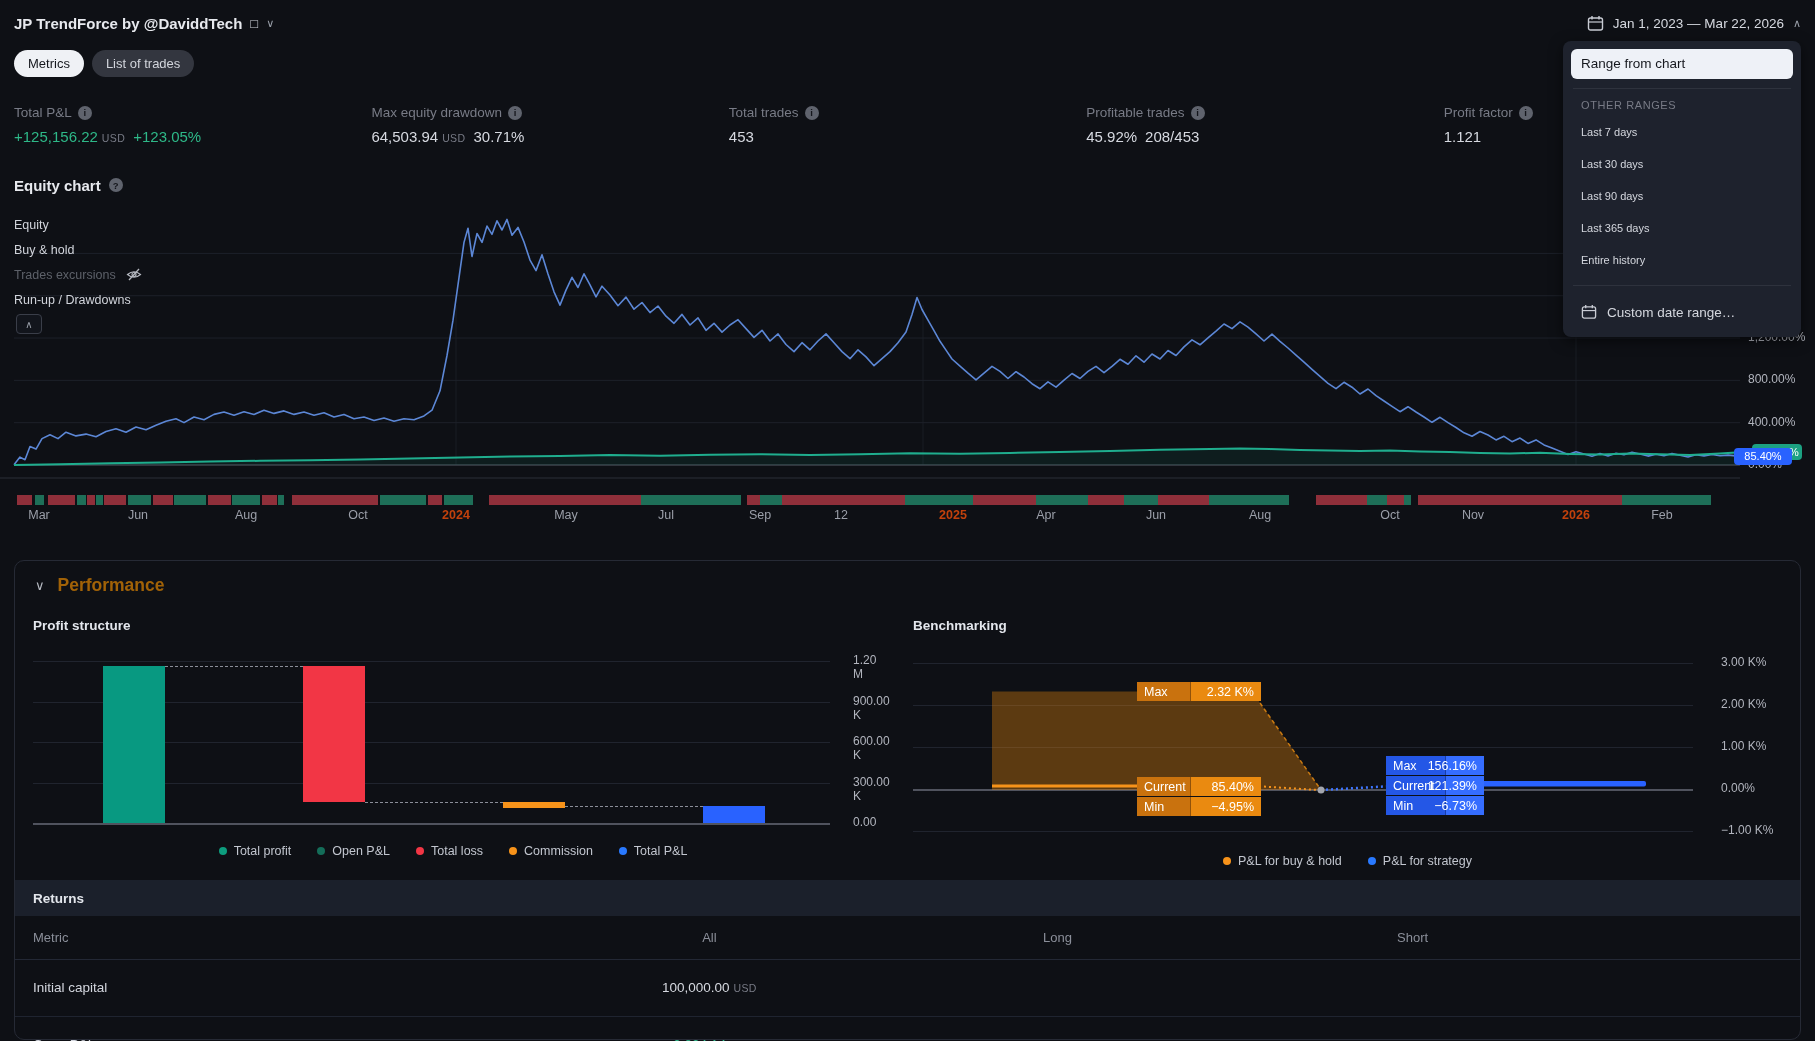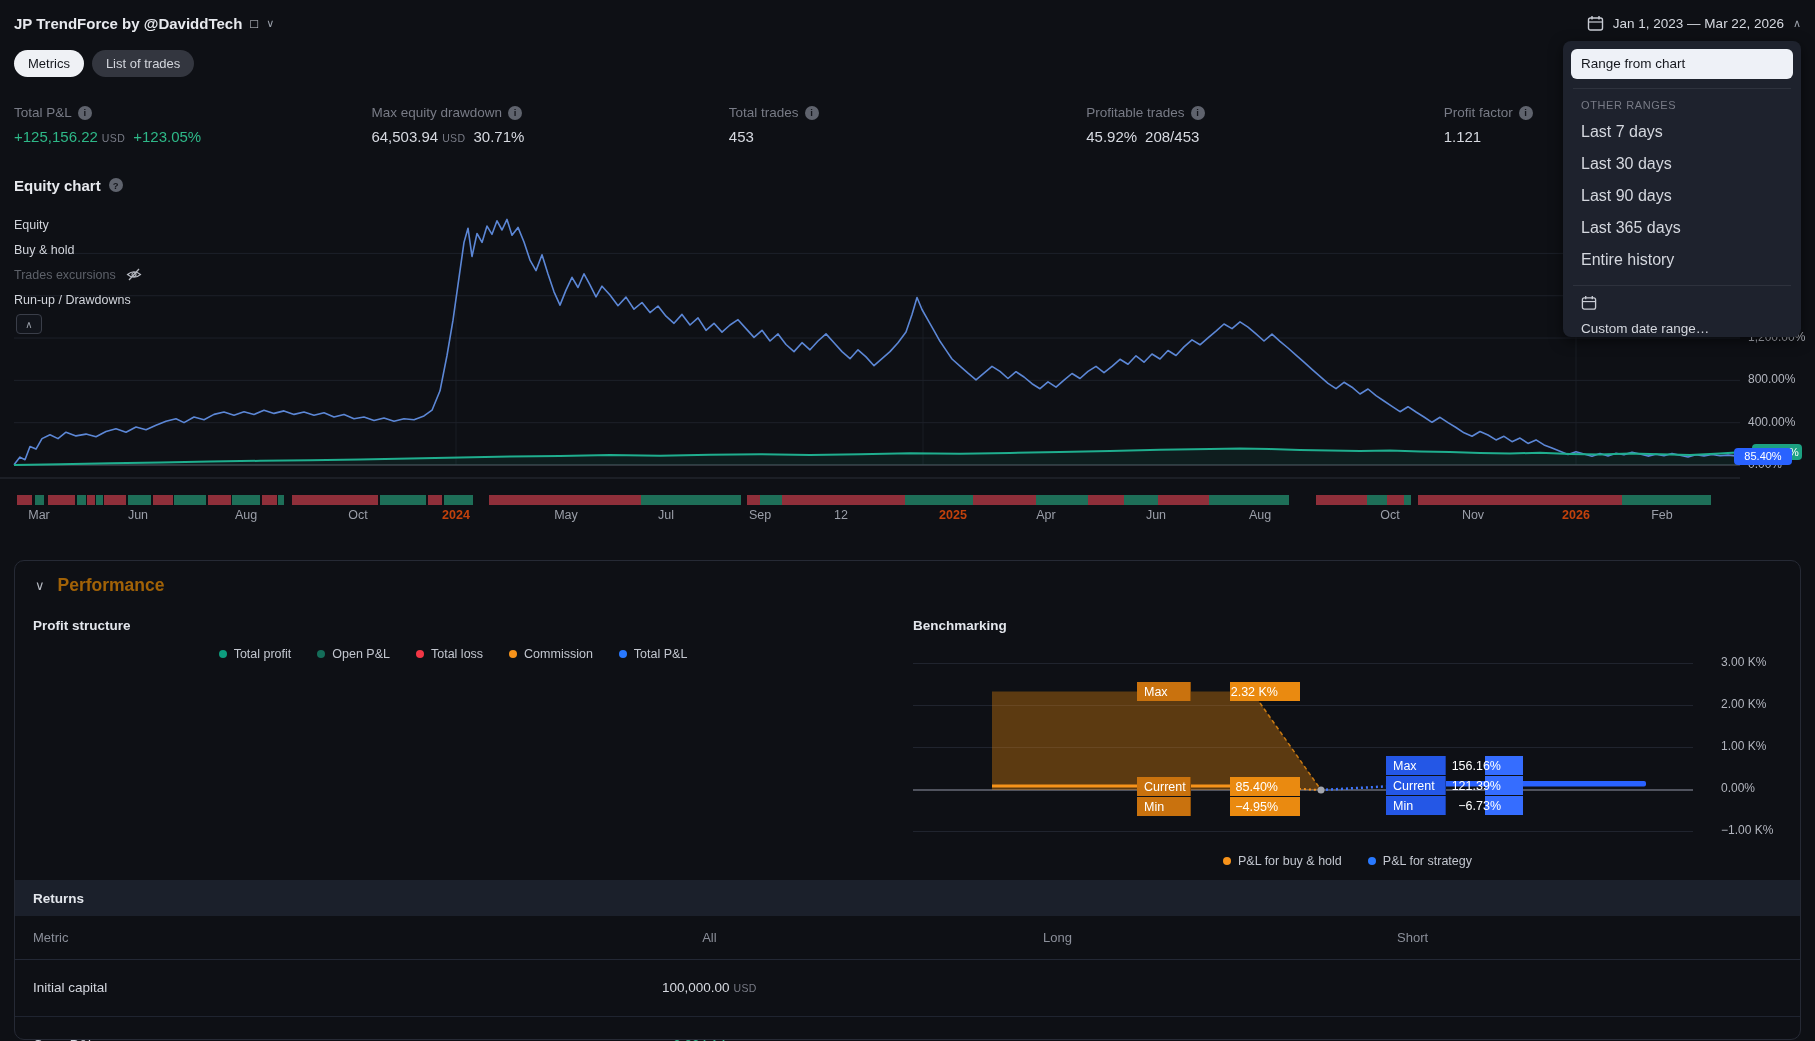--- a/index.html
+++ b/index.html
@@ -56,43 +56,43 @@
   .gline { position:absolute; height:1px; background:#20242e; }
   .gline.zero { background:#50535e; height:2px; }
   .glab { position:absolute; font-size:12px; color:#b2b5be; }
   .bar { position:absolute; }
   .conn { position:absolute; border-top:1px dashed #8b8e99; height:0; }
   .c-legend { display:flex; justify-content:center; gap:26px; margin-top:12px; }
   .c-legend-item { display:flex; align-items:center; gap:7px; font-size:12.5px; color:#c2c6cf; }
   .dot { width:8px; height:8px; border-radius:50%; }
   .tt { position:absolute; display:flex; height:19px; font-size:12.5px; color:#fff; }
   .tt .k { padding-left:7px; display:flex; align-items:center; border-right:1px solid rgba(0,0,0,.28); }
-  .tt .v { display:flex; align-items:center; justify-content:flex-end; padding-right:22px;margin-left:39px; }
+  .tt .v { display:flex; align-items:center; justify-content:flex-end; padding-right:7px; }
   .tt.orange .k { width:54px; background:#c9720e; } .tt.orange .v { width:70px; background:#ea8a10; }
   .tt.blue .k { width:60px; background:#2457e6; } .tt.blue .v { width:38px; background:#356dff; }
   .returns { margin-top:12px; }
   .returns-bar { height:36px; background:#1b202b; display:flex; align-items:center; padding:0 18px;
     font-size:13.5px; font-weight:bold; color:#e3e6ec; }
   .t-head { position:relative; height:44px; border-bottom:1px solid #232835; }
   .t-head span { position:absolute; top:14px; font-size:13px; color:#8b8f9a; }
   .t-row { position:relative; height:57px; border-bottom:1px solid #1f2430; }
   .t-row .rlabel { position:absolute; left:18px; top:20px; font-size:13.5px; color:#d3d6de; }
   .t-row .rval { position:absolute; top:20px; transform:translateX(-50%); font-size:13.5px; color:#d6d9e0; white-space:nowrap; }
   .t-row .rval .u { font-size:10.5px; color:#787b86; letter-spacing:.4px; margin-left:4px; }
   .col-all { left:38.9%; transform:translateX(-50%); }
   .col-long { left:58.4%; transform:translateX(-50%); }
   .col-short { left:78.3%; transform:translateX(-50%); }
   .dropdown { position:absolute; top:41px; right:14px; width:238px; background:#1e222d; border-radius:8px;
     box-shadow:0 4px 14px rgba(0,0,0,.55); padding:8px; z-index:20; }
   .dd-selected { background:#eef1f7; color:#16181e; border-radius:6px; height:30px; line-height:30px;
     padding:0 10px; font-size:13.5px; cursor:pointer; }
   .dd-div { height:1px; background:#2e323d; margin:9px 2px; }
   .dd-group { font-size:11px; color:#787b86; letter-spacing:.6px; margin:10px 2px 5px 10px; }
-  .dd-item { height:32px; line-height:32px; padding:0 10px; font-size:16px; color:#d4d7de; border-radius:6px; cursor:pointer; }
-  .dd-custom { display:flex; gap:10px; height:34px; padding:0 10px; font-size:13.5px; color:#d4d7de; cursor:pointer;flex-direction:column; }
+  .dd-item { height:32px; line-height:32px; padding:0 10px; font-size:11px; color:#d4d7de; border-radius:6px; cursor:pointer; }
+  .dd-custom { display:flex; align-items:center; gap:10px; height:34px; padding:0 10px; font-size:13.5px; color:#d4d7de; cursor:pointer; }
   .cal-svg { flex:0 0 auto; }
 </style>
 </head>
 <body>
 
 <div class="topbar">
   <div class="title-group">
     <span class="strategy-title">JP TrendForce by @DaviddTech</span>
     <span class="lock-glyph">□</span>
     <span class="chev">∨</span>
@@ -278,20 +278,39 @@
 </div>
 
 <div class="perf-card">
   <div class="perf-head">
     <span class="chev" style="font-size:13px;color:#b6bac2;">∨</span>
     <span class="perf-title">Performance</span>
   </div>
   <div class="charts-row">
     <div class="p-block">
       <div class="sub-title">Profit structure</div>
+      <div class="pchart" id="pchart">
+          <div class="gline" style="left: 0px; width: 797px; top: 14px;"></div>
+          <div class="glab" style="left: 820px; top: 6px;">1.20 M</div>
+          <div class="gline" style="left: 0px; width: 797px; top: 54.5px;"></div>
+          <div class="glab" style="left: 820px; top: 46.5px;">900.00 K</div>
+          <div class="gline" style="left: 0px; width: 797px; top: 95px;"></div>
+          <div class="glab" style="left: 820px; top: 87px;">600.00 K</div>
+          <div class="gline" style="left: 0px; width: 797px; top: 135.5px;"></div>
+          <div class="glab" style="left: 820px; top: 127.5px;">300.00 K</div>
+          <div class="gline zero" style="left: 0px; width: 797px; top: 176px;"></div>
+          <div class="glab" style="left: 820px; top: 168px;">0.00</div>
+          <div class="bar" style="left: 70px; width: 62px; top: 19.4px; height: 156.6px; background: rgb(8, 153, 129);"></div>
+          <div class="bar" style="left: 270px; width: 62px; top: 19.4px; height: 136.08px; background: rgb(242, 54, 69);"></div>
+          <div class="bar" style="left: 470px; width: 62px; top: 155.48px; height: 6px; background: rgb(247, 147, 26);"></div>
+          <div class="bar" style="left: 670px; width: 62px; top: 159.125px; height: 16.875px; background: rgb(41, 98, 255);"></div>
+          <div class="conn" style="left: 132px; width: 138px; top: 19.4px;"></div>
+          <div class="conn" style="left: 332px; width: 138px; top: 155.48px;"></div>
+          <div class="conn" style="left: 532px; width: 138px; top: 159.125px;"></div>
+        </div>
       <div class="c-legend" id="plegend">
           <div class="c-legend-item">
             <span class="dot" style="background: rgb(13, 157, 126);"></span>
             <span>Total profit</span>
           </div>
           <div class="c-legend-item">
             <span class="dot" style="background: rgb(20, 109, 89);"></span>
             <span>Open P&amp;L</span>
           </div>
           <div class="c-legend-item">

